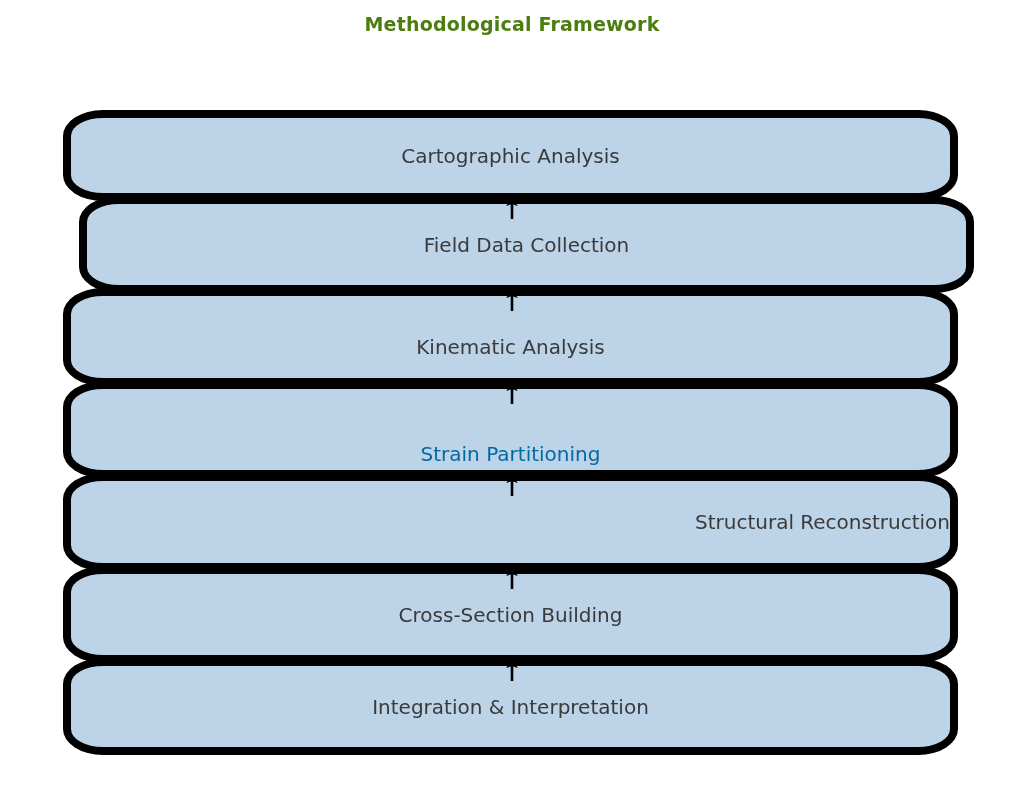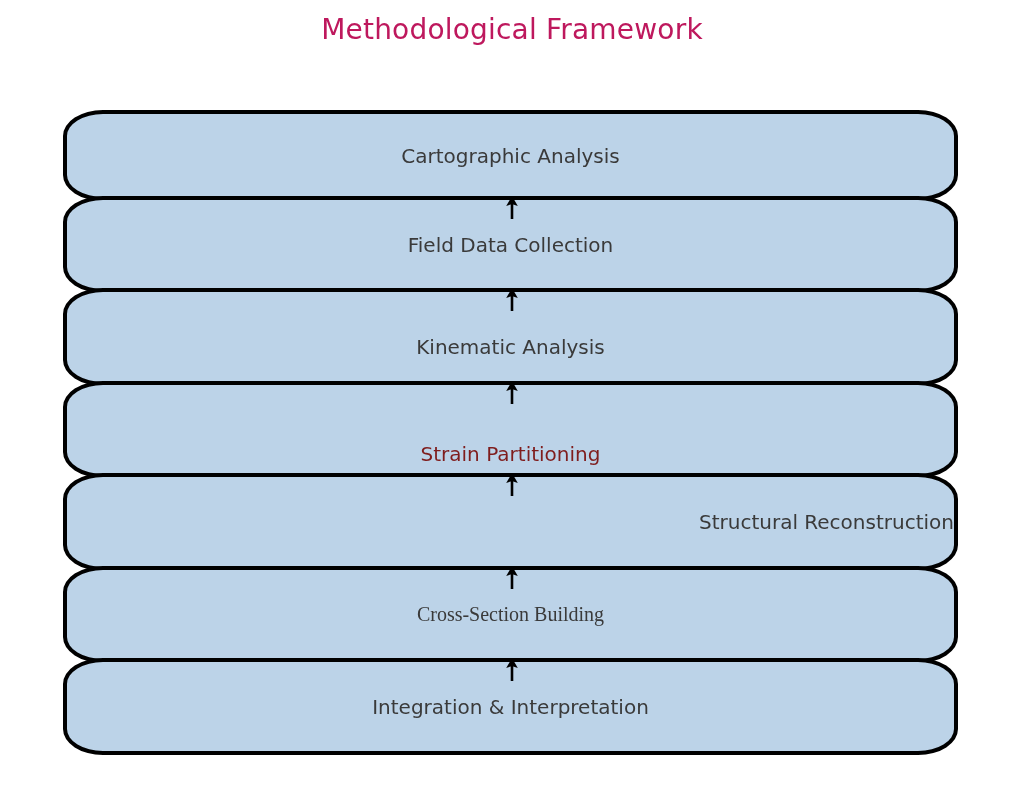--- a/index.html
+++ b/index.html
@@ -14,29 +14,29 @@
     height: 805px;
     background: #ffffff;
     overflow: hidden;
   }
   .diagram-title {
     position: absolute;
     top: 13px;
     left: 0;
     width: 100%;
     text-align: center;
-    font-size: 28px;
-    font-weight: normal;
-    color: #be185d;
+    font-size: 19px;
+    font-weight: bold;
+    color: #4d7c0f;
     letter-spacing: 0.2px;
   }
   .step-box {
     position: absolute;
     box-sizing: border-box;
-    border: 4px solid #0f172a;
+    border: 8px solid #0f172a;
     border-radius: 40px / 26px;
     background: #BCD3E8;
     display: flex;
     align-items: center;
     justify-content: center;
   }
   .step-label {
     font-size: 20px;
     color: #3A3A3A;
     white-space: nowrap;
@@ -50,33 +50,33 @@
 </style>
 </head>
 <body>
 
 <div class="canvas">
   <div class="diagram-title">Methodological Framework</div>
   <div>
       <div class="step-box" style="left: 63px; top: 110px; width: 895px; height: 91px; background: rgb(188, 211, 232); border-color: rgb(0, 0, 0);">
         <span class="step-label" style="color: rgb(58, 58, 58);">Cartographic Analysis</span>
       </div>
-      <div class="step-box" style="left: 63px; top: 196px; width: 895px; height: 97px; background: rgb(188, 211, 232); border-color: rgb(0, 0, 0);">
+      <div class="step-box" style="left: 79px; top: 196px; width: 895px; height: 97px; background: rgb(188, 211, 232); border-color: rgb(0, 0, 0);">
         <span class="step-label" style="color: rgb(58, 58, 58);">Field Data Collection</span>
       </div>
       <div class="step-box" style="left: 63px; top: 288px; width: 895px; height: 98px; background: rgb(188, 211, 232); border-color: rgb(0, 0, 0);">
         <span class="step-label" style="color: rgb(58, 58, 58); margin-top: 20px;">Kinematic Analysis</span>
       </div>
       <div class="step-box" style="left: 63px; top: 381px; width: 895px; height: 97px; background: rgb(188, 211, 232); border-color: rgb(0, 0, 0);">
-        <span class="step-label" style="color: #7f1d1d; margin-top: 48px;">Strain Partitioning</span>
+        <span class="step-label" style="color: #0369a1; margin-top: 48px;">Strain Partitioning</span>
       </div>
       <div class="step-box" style="left: 63px; top: 473px; width: 895px; height: 98px; background: rgb(188, 211, 232); border-color: rgb(0, 0, 0); justify-content: flex-end;">
         <span class="step-label" style="color: rgb(58, 58, 58);">Structural Reconstruction</span>
       </div>
-      <div class="step-box" style="left: 63px; top: 566px; width: 895px; height: 97px; background: rgb(188, 211, 232); border-color: rgb(0, 0, 0); font-family: Liberation Serif, serif;">
+      <div class="step-box" style="left: 63px; top: 566px; width: 895px; height: 97px; background: rgb(188, 211, 232); border-color: rgb(0, 0, 0);">
         <span class="step-label" style="color: rgb(58, 58, 58);">Cross-Section Building</span>
       </div>
       <div class="step-box" style="left: 63px; top: 658px; width: 895px; height: 97px; background: rgb(188, 211, 232); border-color: rgb(0, 0, 0);">
         <span class="step-label" style="color: rgb(58, 58, 58);">Integration &amp; Interpretation</span>
       </div>
       <svg class="up-arrow" viewBox="0 0 16 24" style="left: 504px; top: 196px;">
         <path d="M8 0 L13.8 10 L9.3 8.4 L9.3 23 L6.7 23 L6.7 8.4 L2.2 10 Z" fill="#000000"></path>
       </svg>
       <svg class="up-arrow" viewBox="0 0 16 24" style="left: 504px; top: 288px;">
         <path d="M8 0 L13.8 10 L9.3 8.4 L9.3 23 L6.7 23 L6.7 8.4 L2.2 10 Z" fill="#000000"></path>

